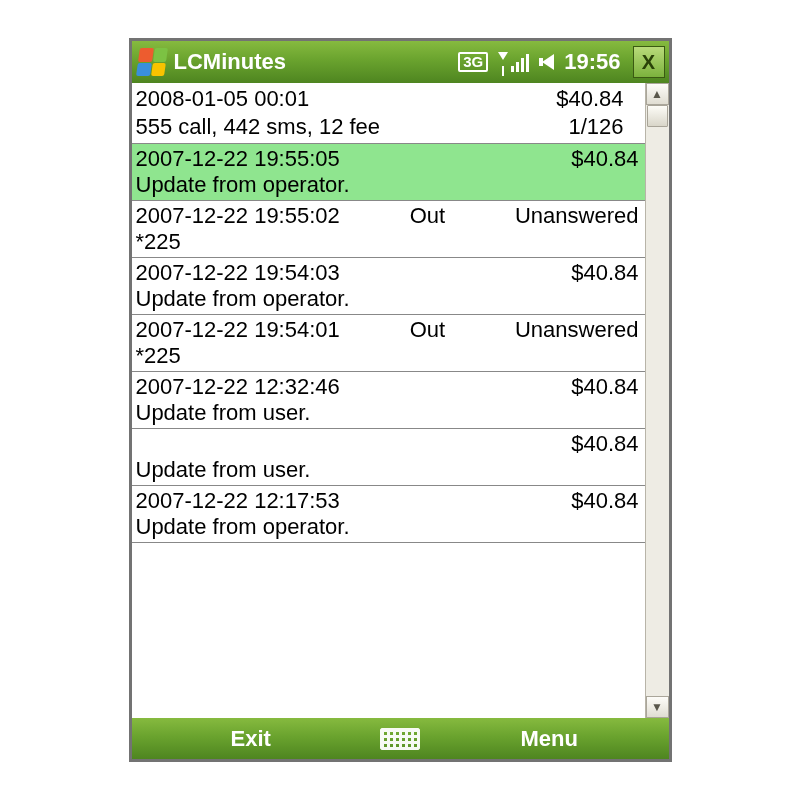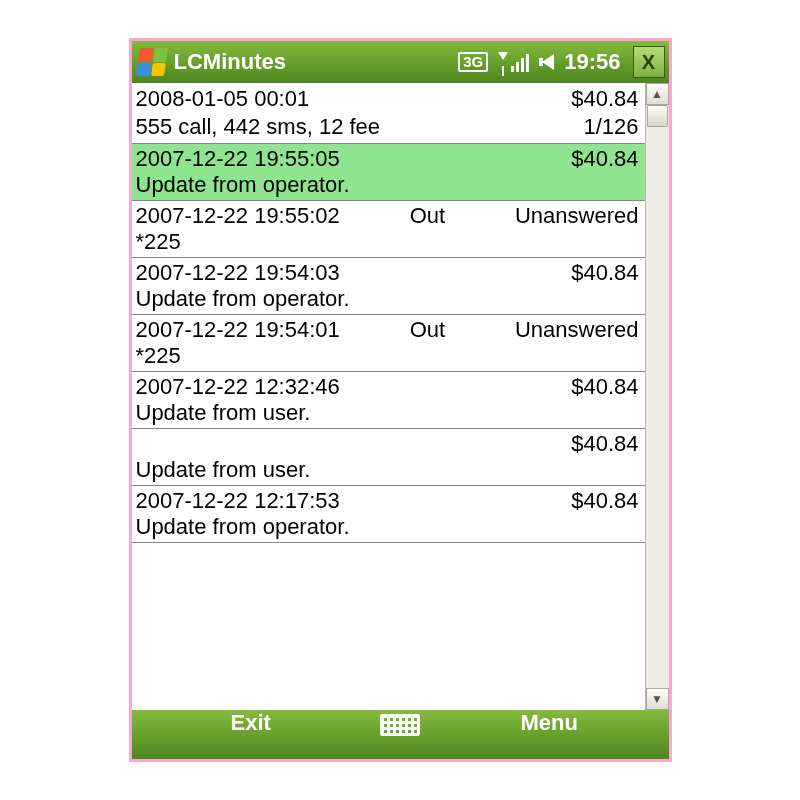--- a/index.html
+++ b/index.html
@@ -8,21 +8,21 @@
     height: 800px;
     background: #fff;
     display: flex;
     align-items: center;
     justify-content: center;
     font-family: Tahoma, "Segoe UI", sans-serif;
   }
   .device {
     width: 543px;
     height: 724px;
-    border: 3px solid #f9a8d4;
+    border: 3px solid #737373;
     display: flex;
     flex-direction: column;
     background: #f9a8d4;
   }
   
   .titlebar {
     height: 42px;
     background: linear-gradient(to bottom, #86ba3f 0%, #6aa32e 45%, #4e8520 100%);
     display: flex;
     align-items: center;
@@ -110,21 +110,21 @@
   .body-row { flex:1; display:flex; overflow:hidden; }
   .list {
     flex:1;
     background:#fff;
     overflow:hidden;
     font-size: 22px;
     color:#000;
   }
   .summary {
     border-bottom: 1px solid #888;
-    padding: 2px 6px 2px 4px;
+    padding: 2px 21px 2px 4px;
   }
   .row { display:flex; justify-content:space-between; line-height: 1.28; }
   .entry {
     border-bottom: 1px solid #888;
     padding: 2px 6px 2px 4px;
   }
   .entry.selected {
     background: #8fe58f;
   }
   .entry .line1 { display:flex;gap:16px; }
@@ -149,24 +149,24 @@
   }
   .sb-track { flex:1; position:relative; background:#eeece4; }
   .sb-thumb {
     position:absolute; left:1px; right:1px;
     background: linear-gradient(to bottom,#fdfcf7,#d9d6c9);
     border:1px solid #a8a498;
     border-radius:1px;
   }
   
   .bottombar {
-    height: 49px;
+    height: 41px;
     background: linear-gradient(to bottom, #86ba3f 0%, #6aa32e 45%, #4e8520 100%);
     display:flex;
-    align-items:flex-start;
+    align-items:center;
     color:#fff;
     font-size:22px;
     font-weight:bold;
   }
   .soft-left,.soft-right{
     flex:1; text-align:center;
   }
   .sip {
     width: 60px; height:30px;
     display:flex;align-items:center;justify-content:center;

